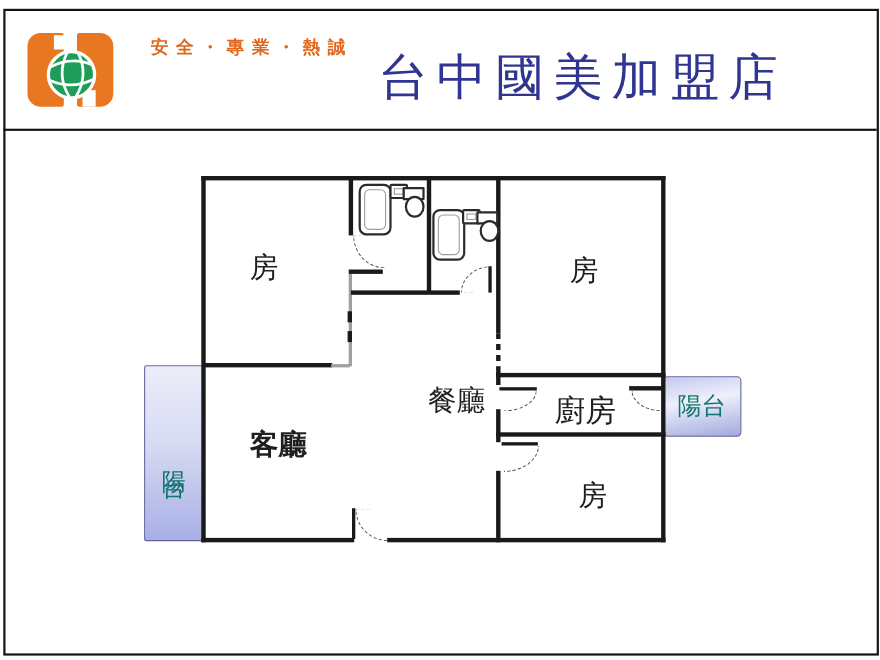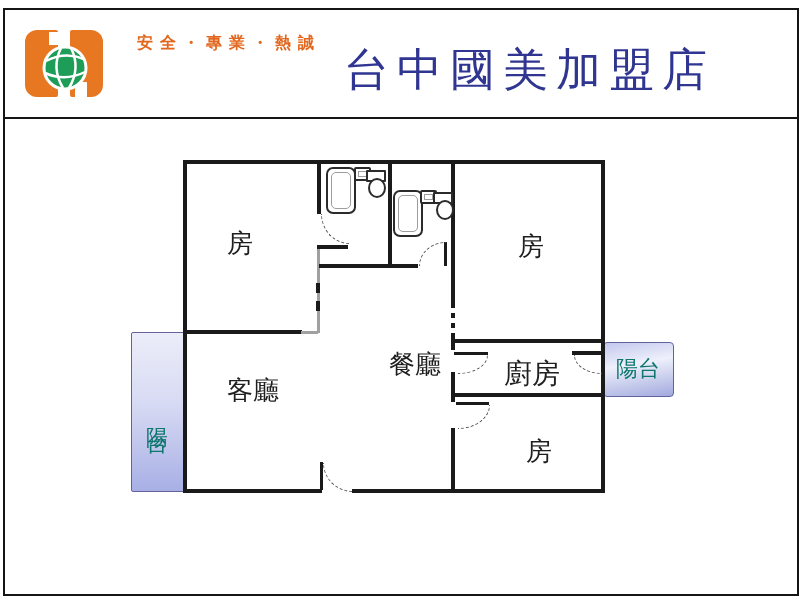--- a/index.html
+++ b/index.html
@@ -135,19 +135,19 @@
       </div>
     <div class="sink" style="left:420px;top:190px;">
         <i></i>
       </div>
     <div class="tank" style="left:433px;top:192px;"></div>
     <div class="bowl" style="left:436px;top:200px;"></div>
 
     <div class="lbl" style="left:240px;top:243px;">房</div>
     <div class="lbl" style="left:531px;top:246px;">房</div>
     <div class="lbl" style="left:539px;top:451px;">房</div>
-    <div class="lbl" style="left:253px;top:390px;">客廳</div>
+    <div class="lbl" style="left:253px;top:404px;font-weight:bold;">客廳</div>
     <div class="lbl" style="left:387px;top:364px;margin-left:28px;">餐廳</div>
     <div class="lbl small" style="left:532px;top:374px;">廚房</div>
     <div class="blab vert" style="left:157px;top:414px;">陽台</div>
     <div class="blab" style="left:638px;top:369px;">陽台</div>
   </div>
 </div>
 
 </body></html>

